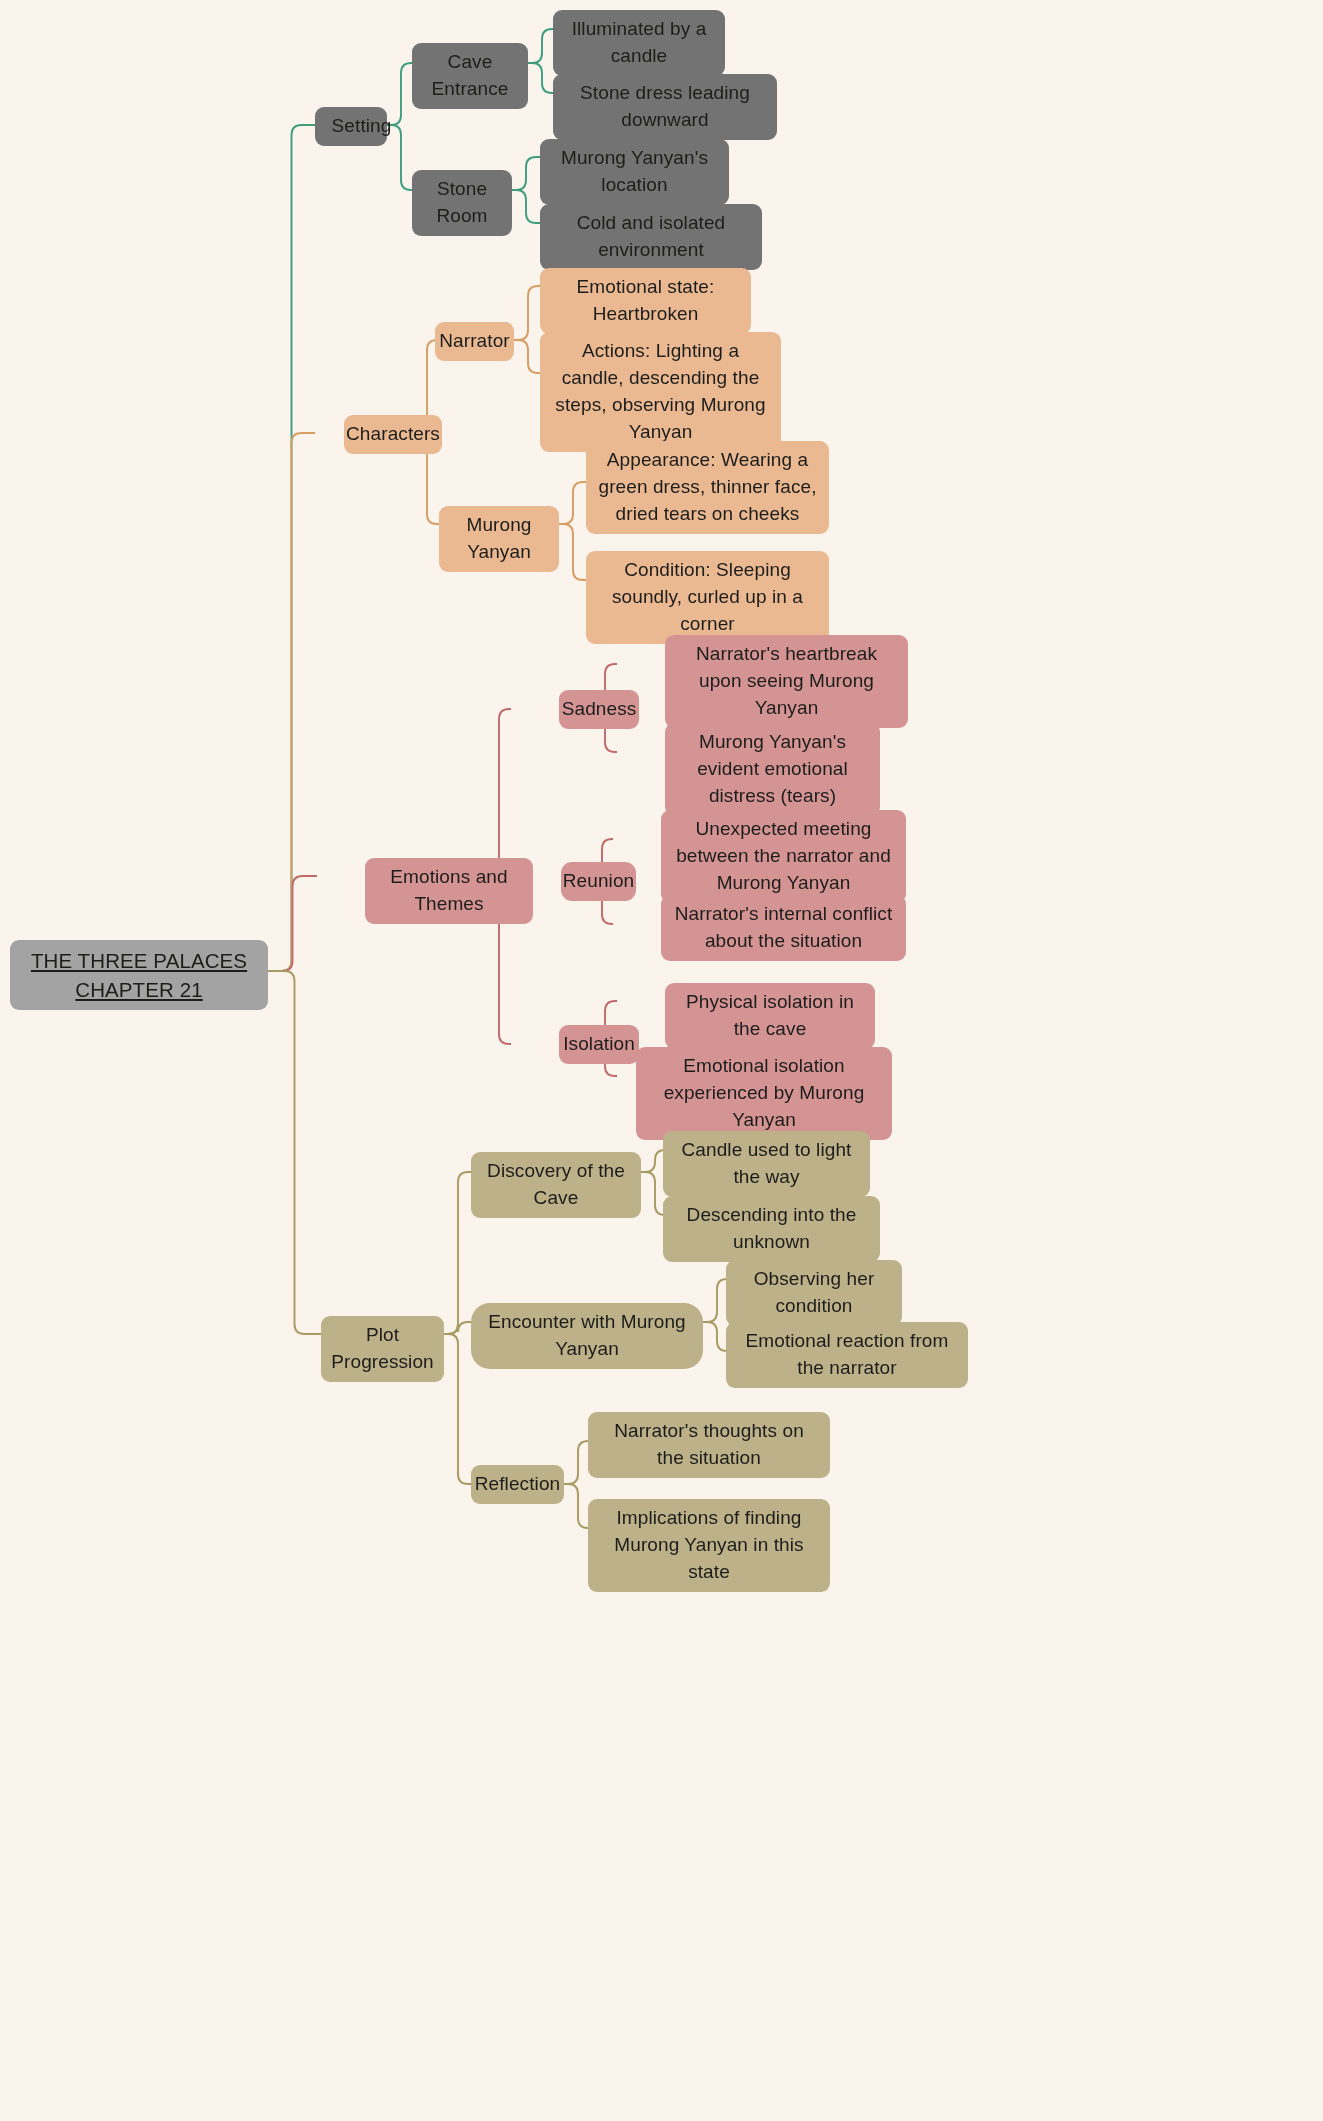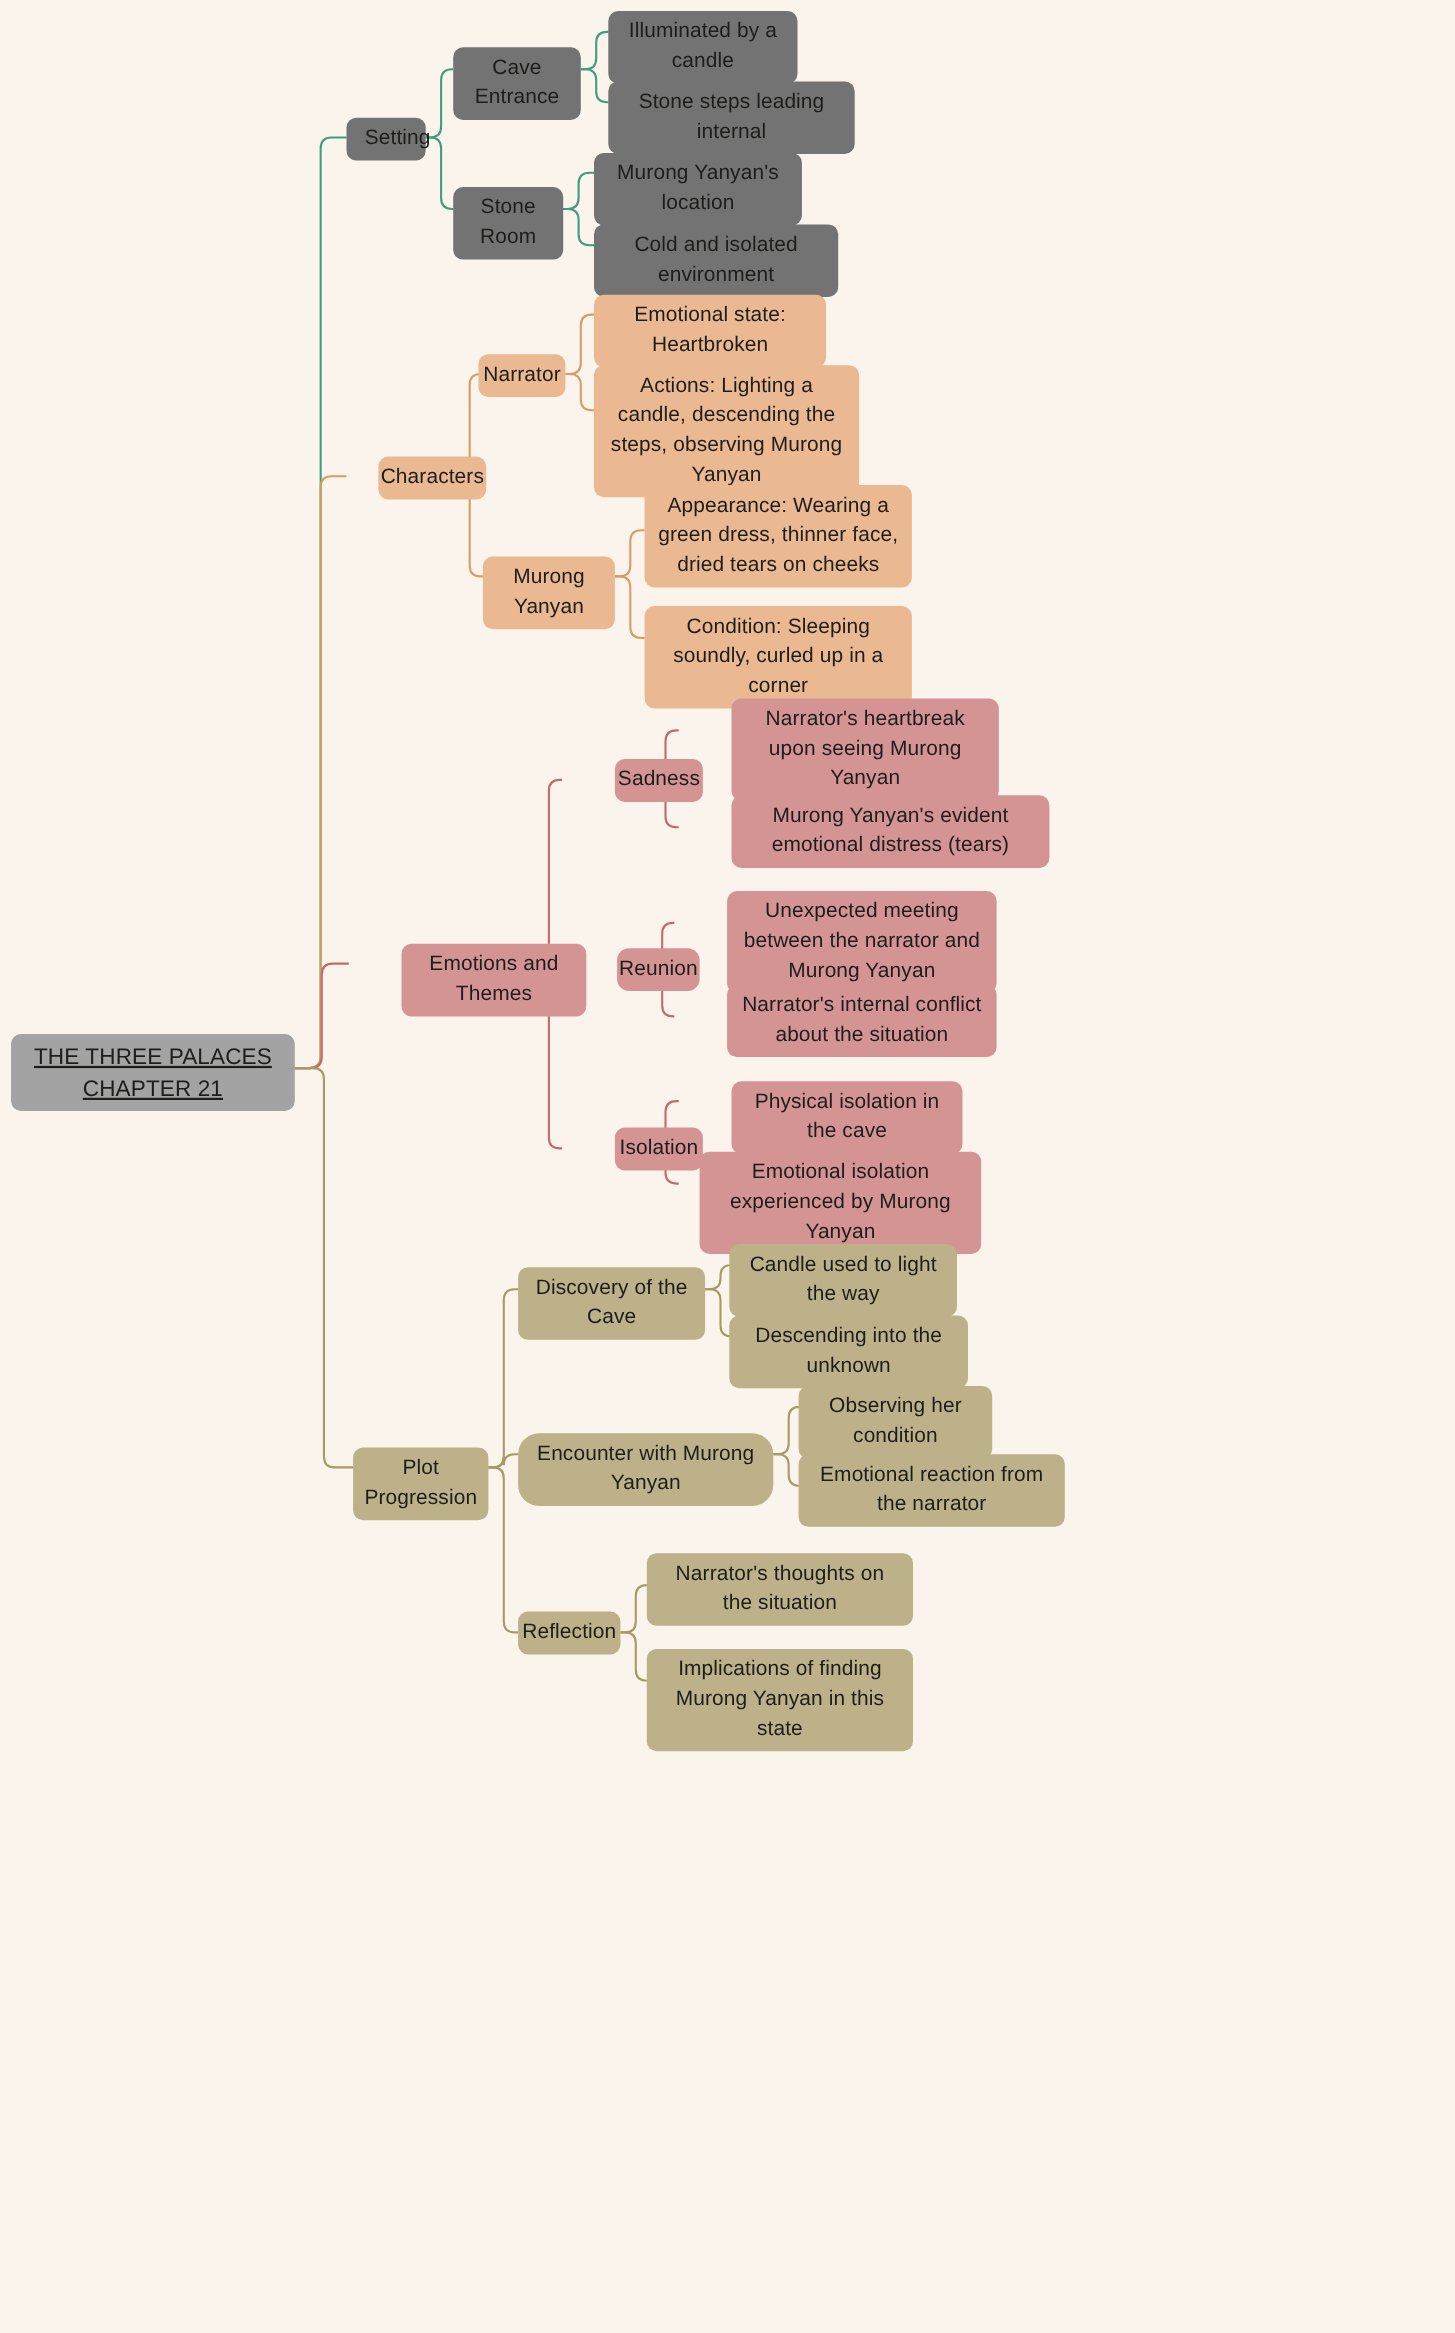--- a/index.html
+++ b/index.html
@@ -83,35 +83,35 @@
       <path d="M 703 1322 L 707 1322 Q 717 1322 717 1312 L 717 1289 Q 717 1279 727 1279 L 726 1279" fill="none" stroke="#a79a63" stroke-width="1.9"></path>
       <path d="M 703 1322 L 707 1322 Q 717 1322 717 1332 L 717 1341 Q 717 1351 727 1351 L 726 1351" fill="none" stroke="#a79a63" stroke-width="1.9"></path>
       <path d="M 444 1334 L 448 1334 Q 458 1334 458 1344 L 458 1474 Q 458 1484 468 1484 L 471 1484" fill="none" stroke="#a79a63" stroke-width="1.9"></path>
       <path d="M 564 1484 L 568 1484 Q 578 1484 578 1474 L 578 1451 Q 578 1441 588 1441 L 588 1441" fill="none" stroke="#a79a63" stroke-width="1.9"></path>
       <path d="M 564 1484 L 568 1484 Q 578 1484 578 1494 L 578 1518 Q 578 1528 588 1528 L 588 1528" fill="none" stroke="#a79a63" stroke-width="1.9"></path>
     </svg>
 <div class="node n-root" style="left: 10px; top: 940px; width: 258px; min-height: 62px;">THE THREE PALACES CHAPTER 21</div>
     <div class="node n-green" style="left: 315px; top: 107px; width: 72px; min-height: 36px; padding-left: 33px;">Setting</div>
     <div class="node n-green" style="left: 412px; top: 43px; width: 116px; min-height: 40px;">Cave Entrance</div>
     <div class="node n-green" style="left: 553px; top: 10px; width: 172px; min-height: 38px;">Illuminated by a candle</div>
-    <div class="node n-green" style="left: 553px; top: 74px; width: 224px; min-height: 38px;">Stone steps leading internal</div>
+    <div class="node n-green" style="left: 553px; top: 74px; width: 224px; min-height: 38px;">Stone dress leading downward</div>
     <div class="node n-green" style="left: 412px; top: 170px; width: 100px; min-height: 40px;">Stone Room</div>
     <div class="node n-green" style="left: 540px; top: 139px; width: 189px; min-height: 36px;">Murong Yanyan's location</div>
     <div class="node n-green" style="left: 540px; top: 204px; width: 222px; min-height: 38px;">Cold and isolated environment</div>
     <div class="node n-orange" style="left: 315px; top: 415px; width: 98px; min-height: 36px; margin-left: 29px;">Characters</div>
     <div class="node n-orange" style="left: 435px; top: 322px; width: 79px; min-height: 36px;">Narrator</div>
     <div class="node n-orange" style="left: 540px; top: 268px; width: 211px; min-height: 36px;">Emotional state: Heartbroken</div>
     <div class="node n-orange" style="left: 540px; top: 332px; width: 241px; min-height: 82px;">Actions: Lighting a candle, descending the steps, observing Murong Yanyan</div>
     <div class="node n-orange" style="left: 439px; top: 506px; width: 120px; min-height: 36px;">Murong Yanyan</div>
     <div class="node n-orange" style="left: 586px; top: 441px; width: 243px; min-height: 82px;">Appearance: Wearing a green dress, thinner face, dried tears on cheeks</div>
     <div class="node n-orange" style="left: 586px; top: 551px; width: 243px; min-height: 58px;">Condition: Sleeping soundly, curled up in a corner</div>
     <div class="node n-red" style="left: 317px; top: 858px; width: 168px; min-height: 36px;">Emotions and Themes</div>
     <div class="node n-red" style="left: 511px; top: 690px; width: 80px; min-height: 38px;">Sadness</div>
     <div class="node n-red" style="left: 617px; top: 635px; width: 243px; min-height: 58px;">Narrator's heartbreak upon seeing Murong Yanyan</div>
-    <div class="node n-red" style="left: 617px; top: 723px; width: 289px; min-height: 58px;">Murong Yanyan's evident emotional distress (tears)</div>
+    <div class="node n-red" style="left: 617px; top: 723px; width: 215px; min-height: 58px;">Murong Yanyan's evident emotional distress (tears)</div>
     <div class="node n-red" style="left: 513px; top: 862px; width: 75px; min-height: 38px; border-radius: 11px;">Reunion</div>
     <div class="node n-red" style="left: 613px; top: 810px; width: 245px; min-height: 58px;">Unexpected meeting between the narrator and Murong Yanyan</div>
     <div class="node n-red" style="left: 613px; top: 895px; width: 245px; min-height: 58px;">Narrator's internal conflict about the situation</div>
     <div class="node n-red" style="left: 511px; top: 1025px; width: 80px; min-height: 38px;">Isolation</div>
     <div class="node n-red" style="left: 617px; top: 983px; width: 210px; min-height: 36px;">Physical isolation in the cave</div>
     <div class="node n-red" style="left: 588px; top: 1047px; width: 256px; min-height: 58px;">Emotional isolation experienced by Murong Yanyan</div>
     <div class="node n-olive" style="left: 321px; top: 1316px; width: 123px; min-height: 36px;">Plot Progression</div>
     <div class="node n-olive" style="left: 471px; top: 1152px; width: 170px; min-height: 40px;">Discovery of the Cave</div>
     <div class="node n-olive" style="left: 663px; top: 1131px; width: 207px; min-height: 38px;">Candle used to light the way</div>
     <div class="node n-olive" style="left: 663px; top: 1196px; width: 217px; min-height: 38px;">Descending into the unknown</div>

